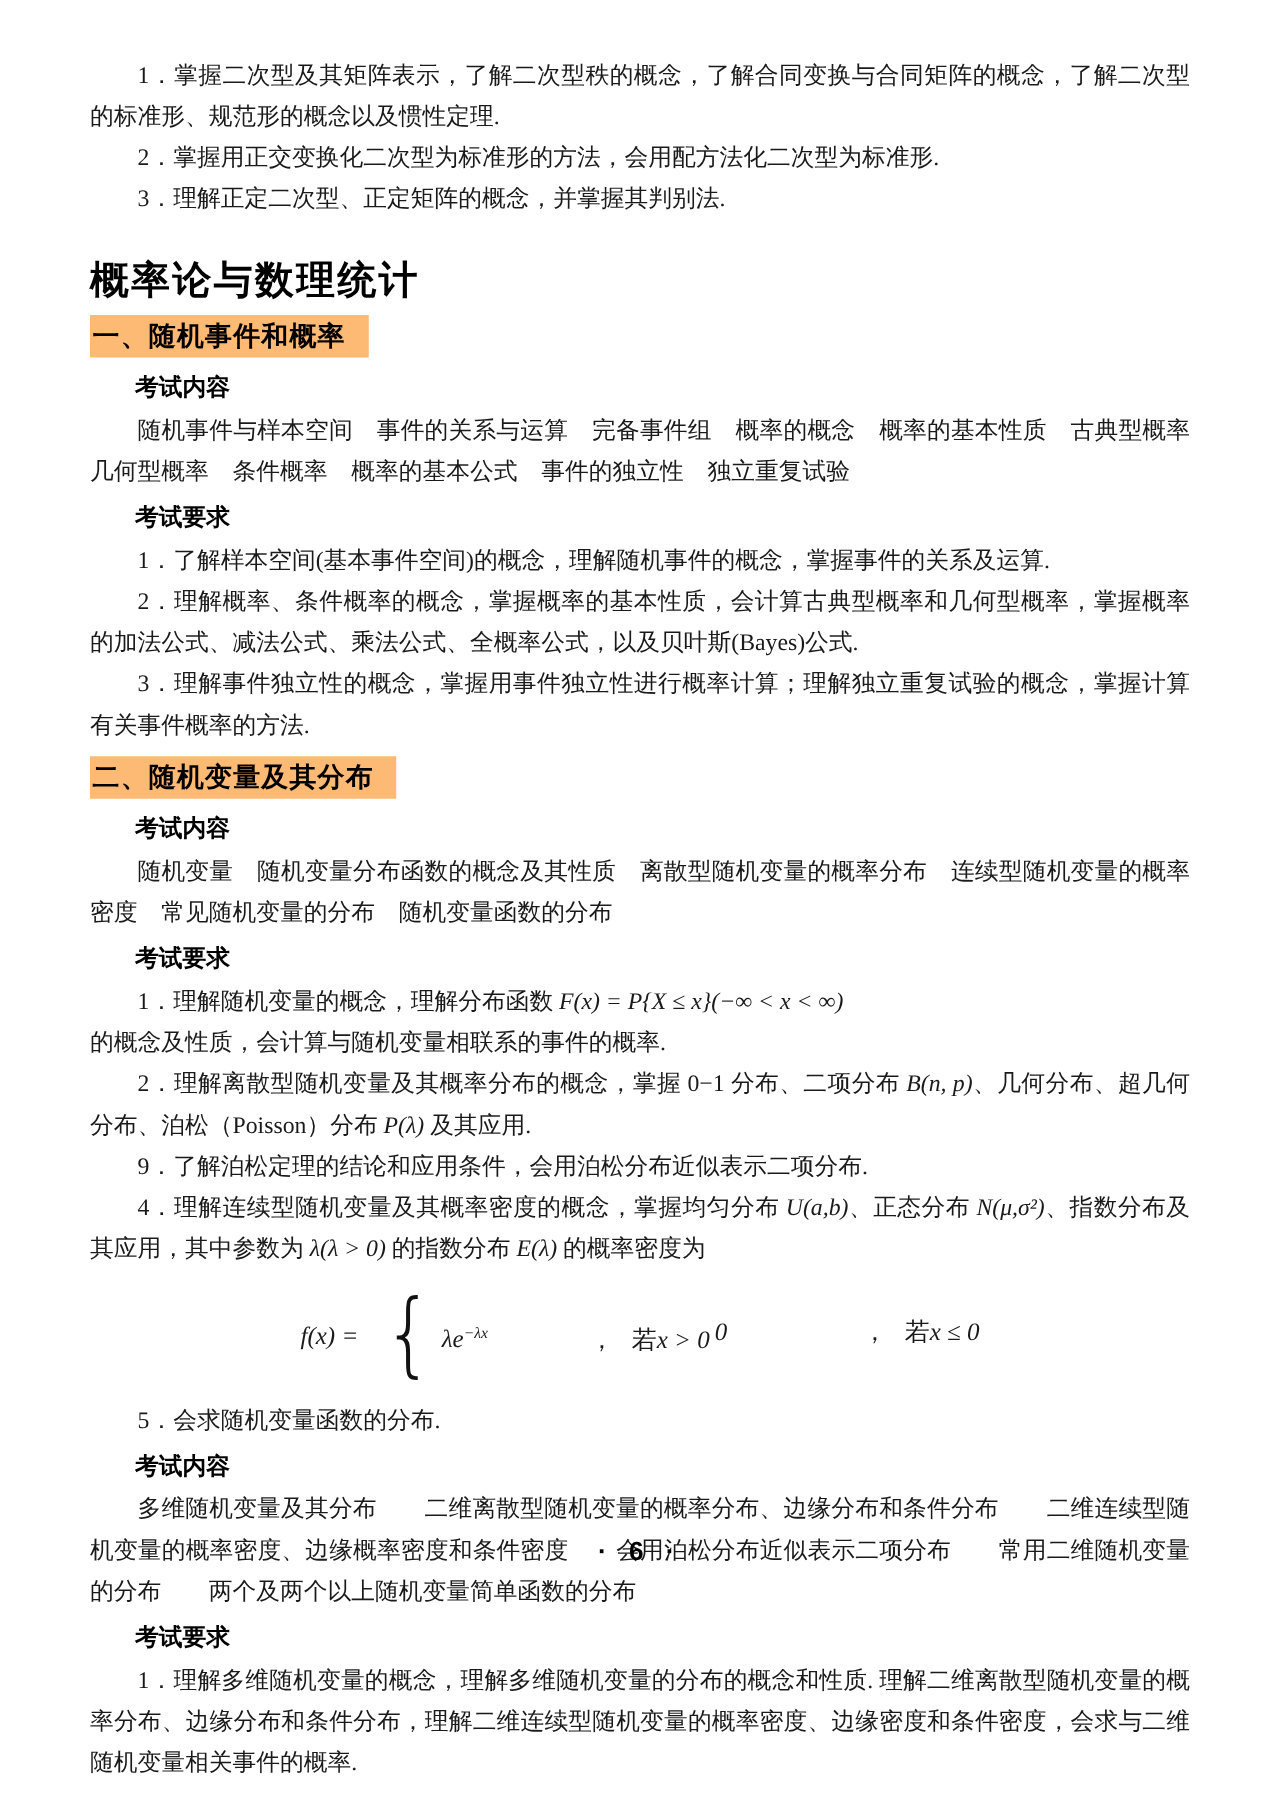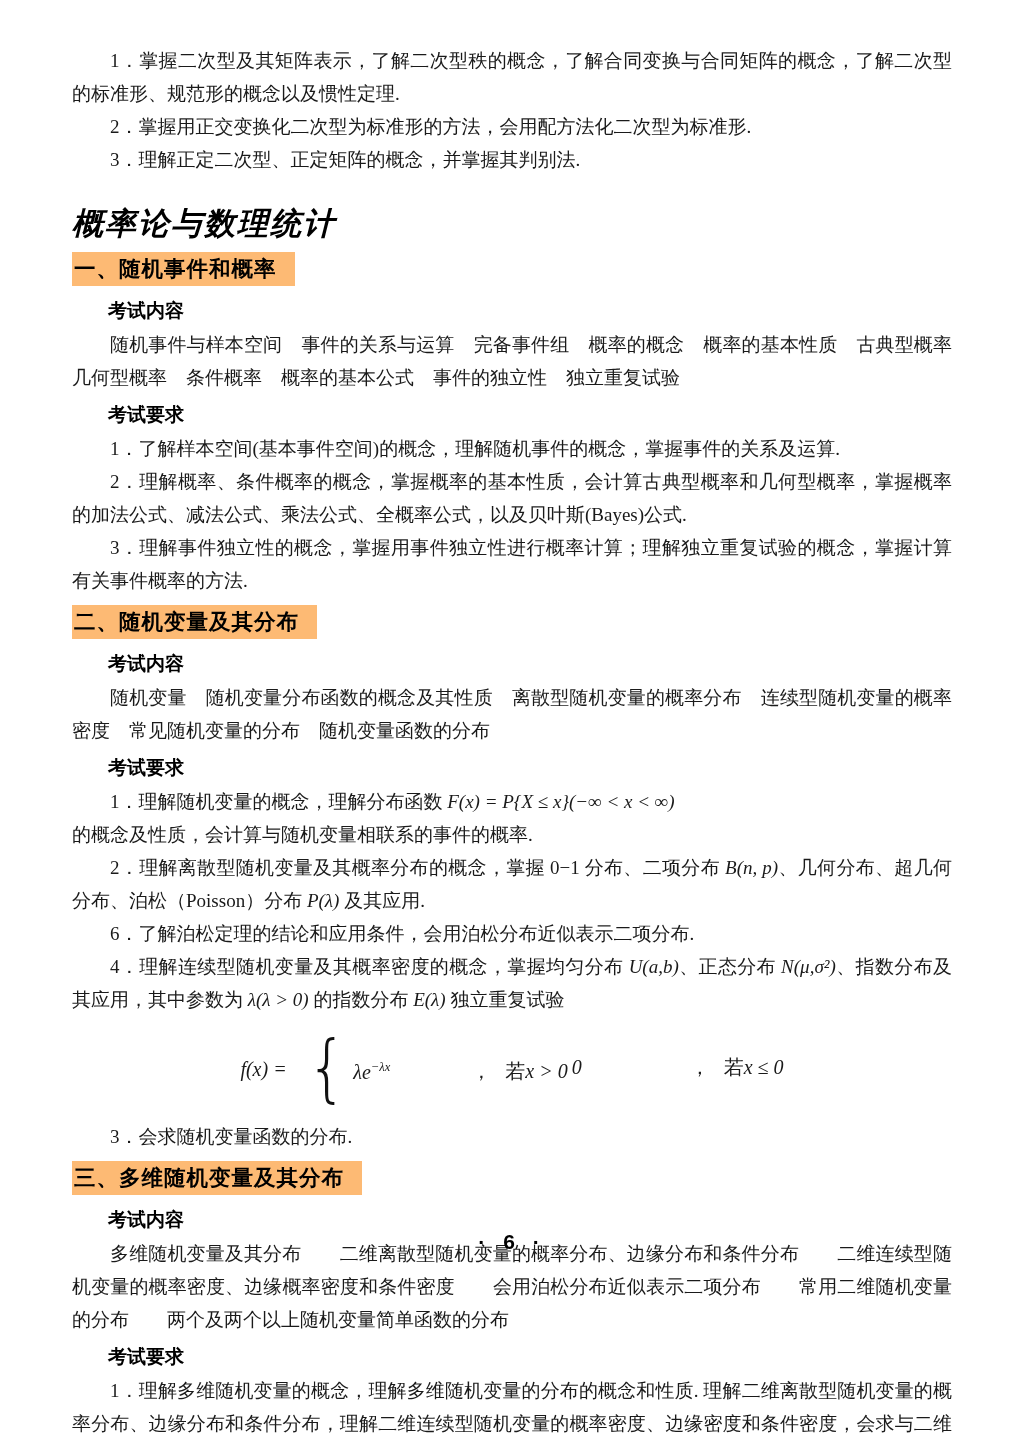--- a/index.html
+++ b/index.html
@@ -20,21 +20,20 @@
   p.body { margin: 0; line-height: 33px; text-align: justify; }
   p.ind { text-indent: 38px; }
   h1.main-title {
     margin: 28px 0 0 0;
     font-family: "Liberation Sans", "DejaVu Sans", sans-serif;
     font-weight: 900;
     font-size: 31px;
     letter-spacing: 2px;
     line-height: 40px;
     color: #000;
-    font-style: italic;
   }
   .sec-head {
     display: inline-block;
     margin-top: 8px;
     margin-bottom: 4px;
     padding: 3px 18px 3px 2px;
     background: #fdba74;
     font-weight: bold;
     font-size: 21.5px;
     letter-spacing: 1px;
@@ -112,23 +111,23 @@
     <div class="sec-head">二、随机变量及其分布</div>
     <div class="sub-head">考试内容</div>
     <p class="body ind">随机变量　随机变量分布函数的概念及其性质　离散型随机变量的概率分布　连续型随机变量的概率密度　常见随机变量的分布　随机变量函数的分布</p>
     <div class="sub-head">考试要求</div>
 
     <p class="body ind"><span>1．理解随机变量的概念，理解分布函数 </span><span class="math">F(x) = P{X ≤ x}(−∞ &lt; x &lt; ∞)</span></p>
     <p class="body">的概念及性质，会计算与随机变量相联系的事件的概率.</p>
 
     <p class="body ind"><span>2．理解离散型随机变量及其概率分布的概念，掌握 0−1 分布、二项分布 </span><span class="math">B(n, p)</span><span>、几何分布、超几何分布、泊松（Poisson）分布 </span><span class="math">P(λ)</span><span> 及其应用.</span></p>
 
-    <p class="body ind">6．了解泊松定理的结论和应用条件，会用泊松分布近似表示二项分布.</p>
+    <p class="body ind">9．了解泊松定理的结论和应用条件，会用泊松分布近似表示二项分布.</p>
 
-    <p class="body ind"><span>4．理解连续型随机变量及其概率密度的概念，掌握均匀分布 </span><span class="math">U(a,b)</span><span>、正态分布 </span><span class="math">N(μ,σ²)</span><span>、指数分布及其应用，其中参数为 </span><span class="math">λ(λ &gt; 0)</span><span> 的指数分布 </span><span class="math">E(λ)</span><span> 独立重复试验</span></p>
+    <p class="body ind"><span>4．理解连续型随机变量及其概率密度的概念，掌握均匀分布 </span><span class="math">U(a,b)</span><span>、正态分布 </span><span class="math">N(μ,σ²)</span><span>、指数分布及其应用，其中参数为 </span><span class="math">λ(λ &gt; 0)</span><span> 的指数分布 </span><span class="math">E(λ)</span><span> 的概率密度为</span></p>
 
     
     <div class="formula">
       <span class="math formula-lhs">f(x) =</span>
       <span class="brace">{</span>
       <div class="cases">
         <div class="case-row">
           <span class="case-expr math"><span>λe</span><sup class="math-sup">−λx</sup></span>
           <span class="case-sep">，</span>
           <span class="cond-label">若</span>
@@ -136,25 +135,24 @@
         </div>
         <div class="case-row">
           <span class="case-expr math">0</span>
           <span class="case-sep">，</span>
           <span class="cond-label">若</span>
             <span class="math">x ≤ 0</span>
         </div>
       </div>
     </div>
 
-    <p class="body ind">3．会求随机变量函数的分布.</p>
+    <p class="body ind">5．会求随机变量函数的分布.</p>
   </div>
 
   <div>
-    <div class="sec-head">三、多维随机变量及其分布</div>
     <div class="sub-head">考试内容</div>
     <p class="body ind">多维随机变量及其分布　　二维离散型随机变量的概率分布、边缘分布和条件分布　　二维连续型随机变量的概率密度、边缘概率密度和条件密度　　会用泊松分布近似表示二项分布　　常用二维随机变量的分布　　两个及两个以上随机变量简单函数的分布</p>
     <div class="sub-head">考试要求</div>
     <p class="body ind">1．理解多维随机变量的概念，理解多维随机变量的分布的概念和性质. 理解二维离散型随机变量的概率分布、边缘分布和条件分布，理解二维连续型随机变量的概率密度、边缘密度和条件密度，会求与二维随机变量相关事件的概率.</p>
     
     
     
   </div>
 
   <div class="page-number">· 6 ·</div>

